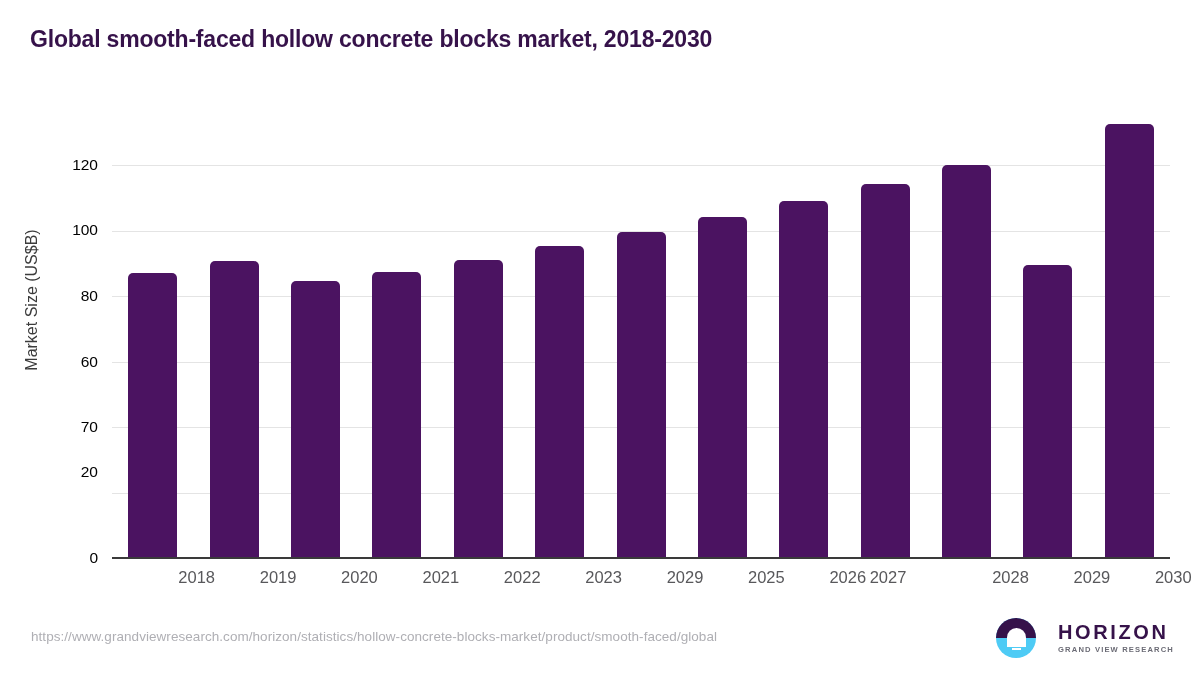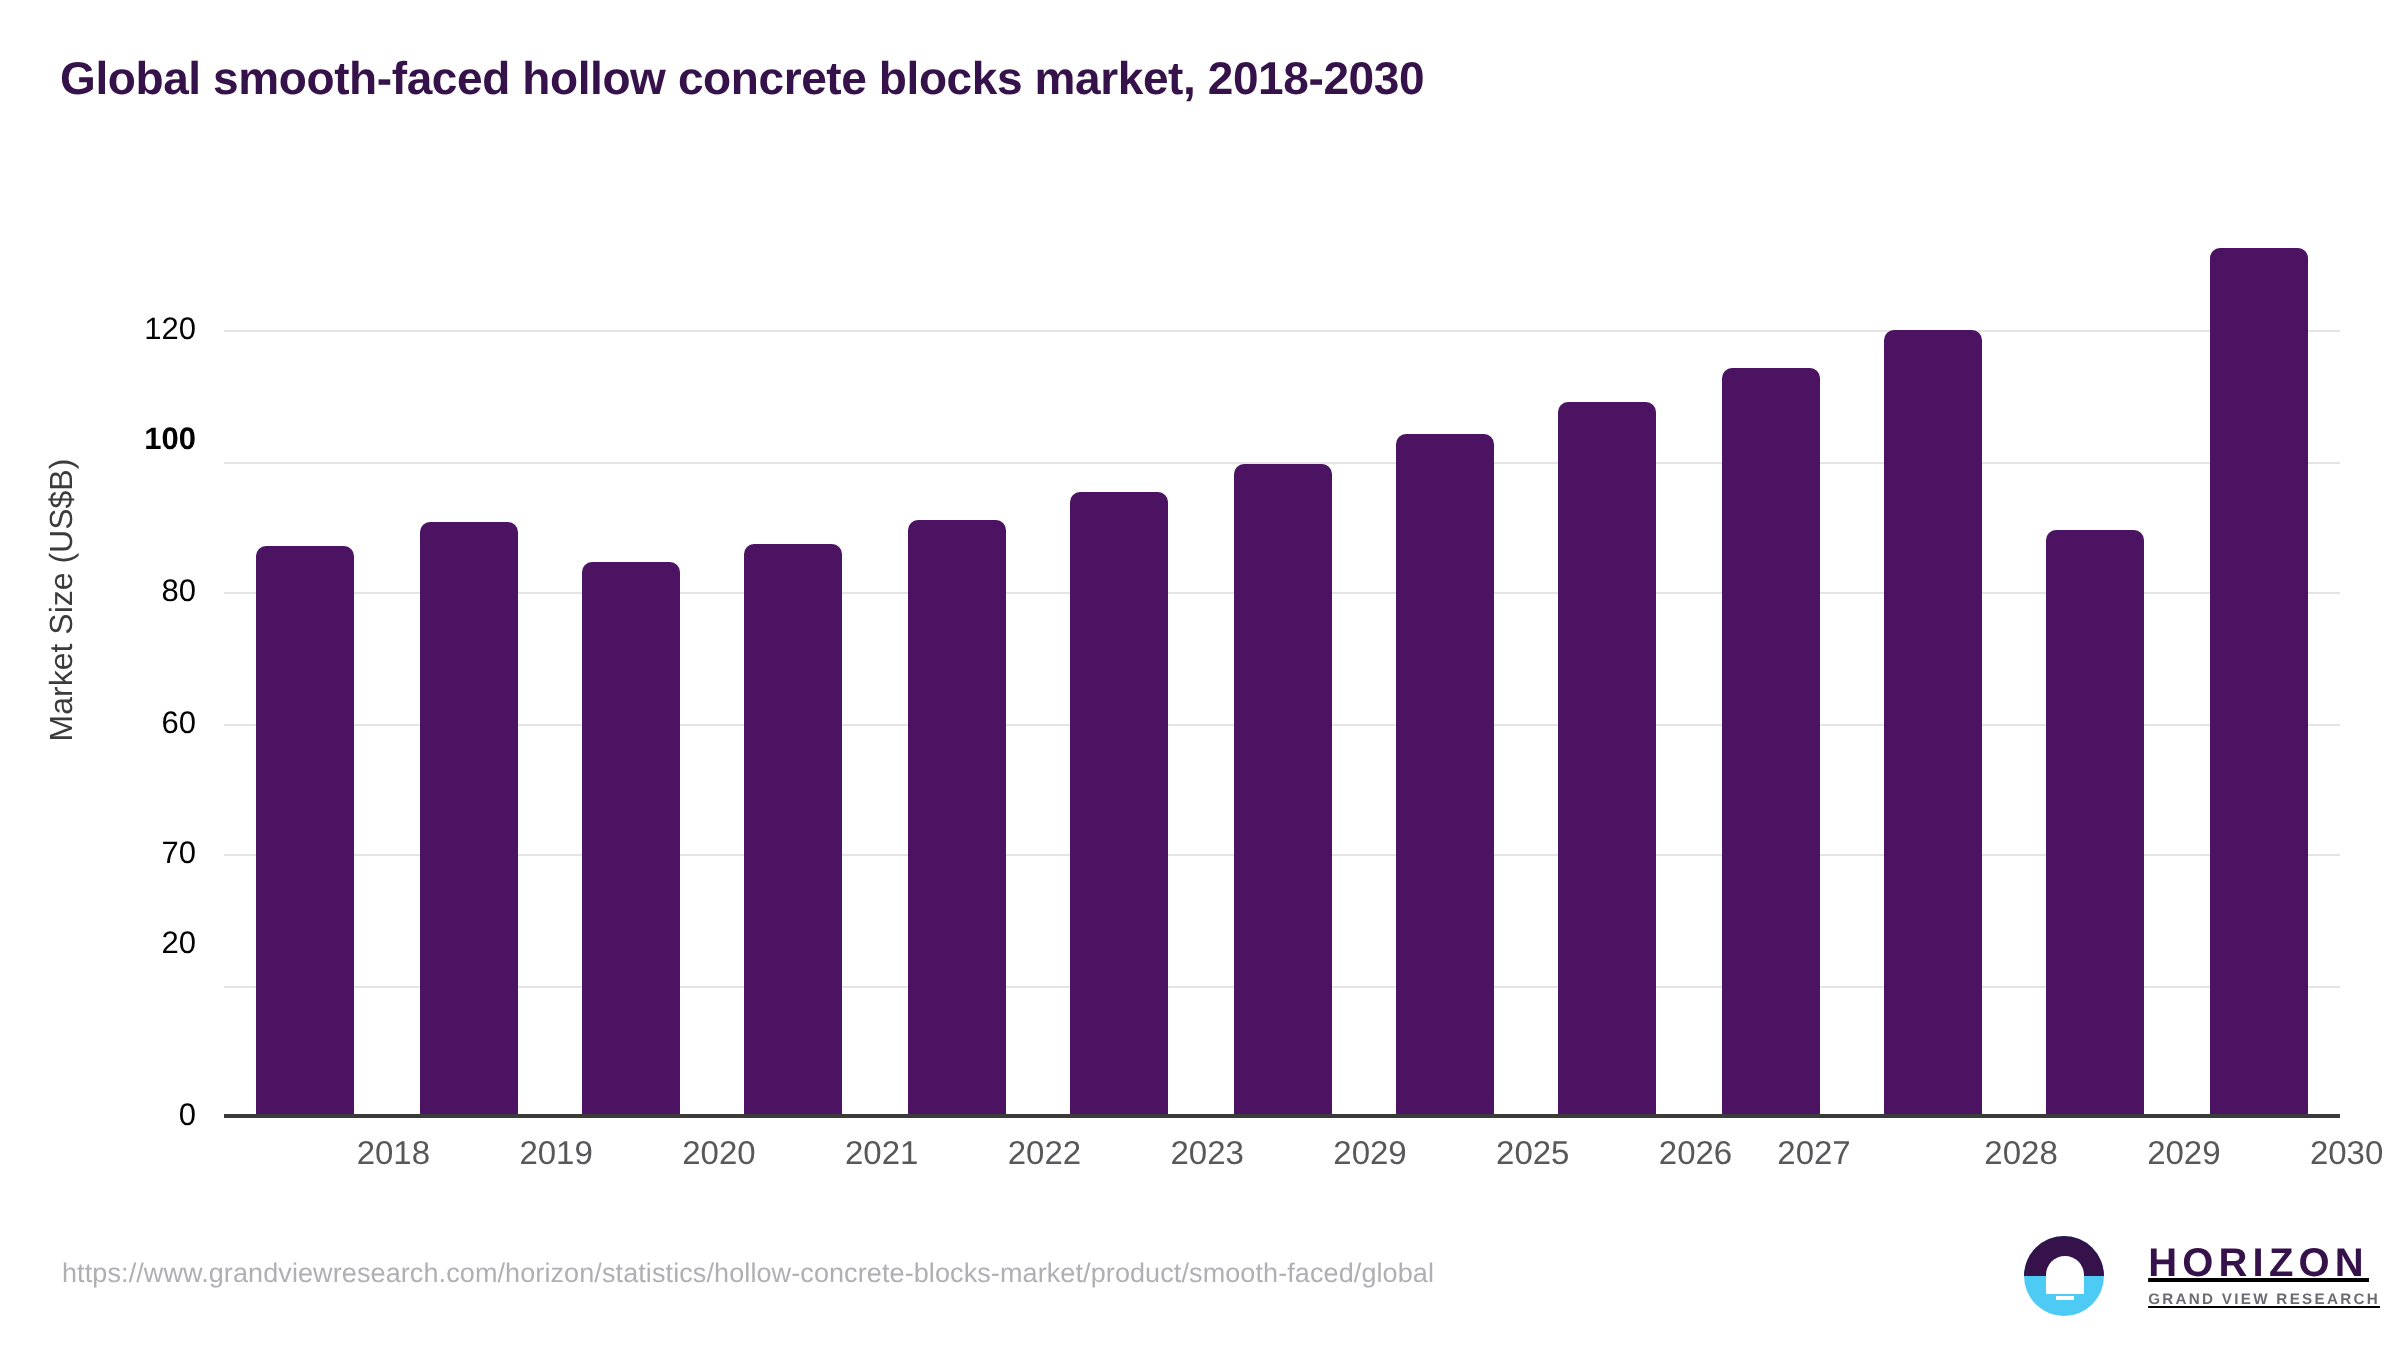--- a/index.html
+++ b/index.html
@@ -128,27 +128,26 @@
     position: absolute;
     left: 31px;
     top: 629px;
     font-size: 13.5px;
     color: #AFAFB4;
     white-space: nowrap;
     letter-spacing: 0.05px;
   }
   #logo {
     position: absolute;
-    right: 10px;
+    right: 26px;
     top: 617px;
     height: 42px;
     display: flex;
     align-items: center;
     gap: 22px;
-    text-decoration: underline;
   }
   #logo-mark {
     width: 40px;
     height: 40px;
     position: relative;
     border-radius: 50%;
     overflow: hidden;
     background: #4ECBF5;
   }
   #logo-mark .top-half {
@@ -203,21 +202,21 @@
   <div id="plot-wrap">
 
     <div id="y-axis-title">Market Size (US$B)</div>
 
     <div id="ytick-labels">
         <div class="ytl" style="top: 458px;">0</div>
         <div class="ytl" style="top: 372px;">20</div>
         <div class="ytl" style="top: 327.143px;">70</div>
         <div class="ytl" style="top: 261.714px;">60</div>
         <div class="ytl" style="top: 196.286px; padding-left: 48px;">80</div>
-        <div class="ytl" style="top: 120px; font-weight: bold;">100</div>
+        <div class="ytl" style="top: 130px;">100</div>
         <div class="ytl" style="top: 65.4286px;">120</div>
       </div>
 
     <div id="plot-area">
       <div id="gridlines">
           <div class="gridline" style="top: 392.571px;"></div>
           <div class="gridline" style="top: 327.143px;"></div>
           <div class="gridline" style="top: 261.714px;"></div>
           <div class="gridline" style="top: 196.286px;"></div>
           <div class="gridline" style="top: 130.857px;"></div>
@@ -244,21 +243,21 @@
     <div id="xtick-labels">
         <div class="xtl" style="left: 40.6923px;">2018</div>
         <div class="xtl" style="left: 122.077px;">2019</div>
         <div class="xtl" style="left: 203.462px;">2020</div>
         <div class="xtl" style="left: 284.846px;">2021</div>
         <div class="xtl" style="left: 366.231px;">2022</div>
         <div class="xtl" style="left: 447.615px;">2023</div>
         <div class="xtl" style="left: 529px;">2029</div>
         <div class="xtl" style="left: 610.385px;">2025</div>
         <div class="xtl" style="left: 691.769px;">2026</div>
-        <div class="xtl" style="left: 751px;">2027</div>
+        <div class="xtl" style="left: 732px;">2027</div>
         <div class="xtl" style="left: 854.538px;">2028</div>
         <div class="xtl" style="left: 935.923px;">2029</div>
         <div class="xtl" style="left: 1017.31px;">2030</div>
       </div>
   </div>
 
   <div id="footer-url">https://www.grandviewresearch.com/horizon/statistics/hollow-concrete-blocks-market/product/smooth-faced/global</div>
 
   <div id="logo">
     <div id="logo-mark">

